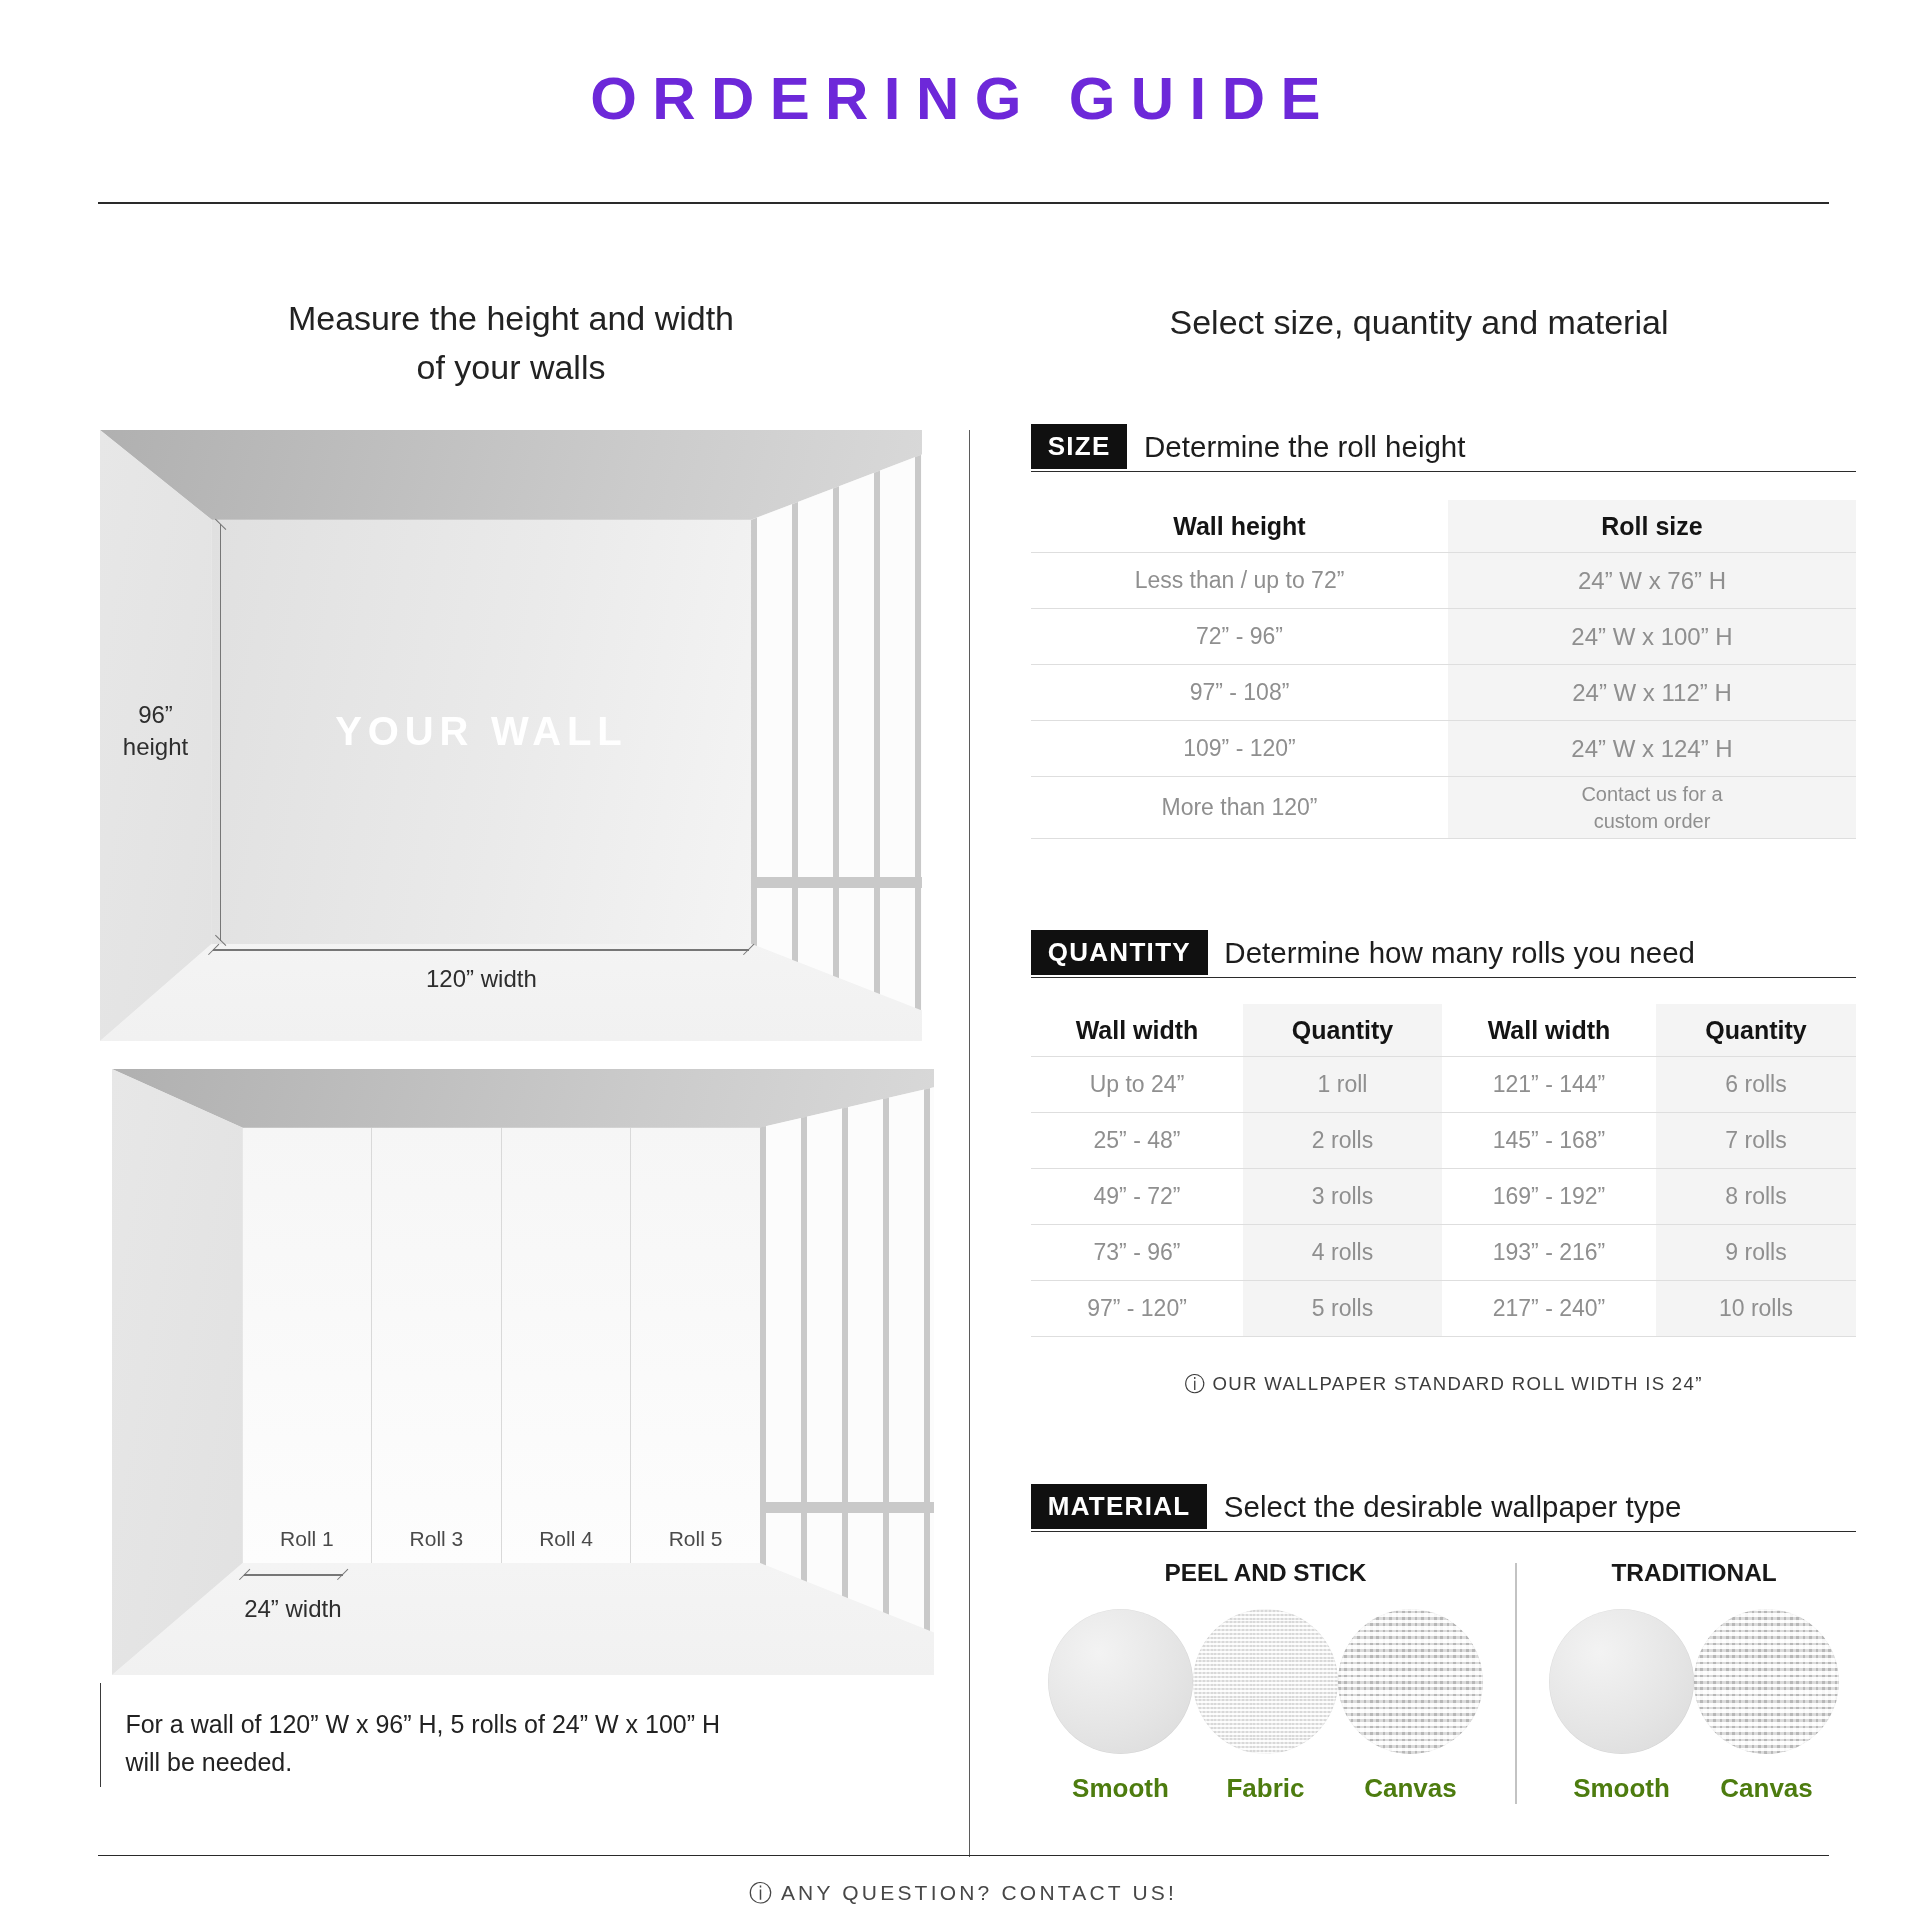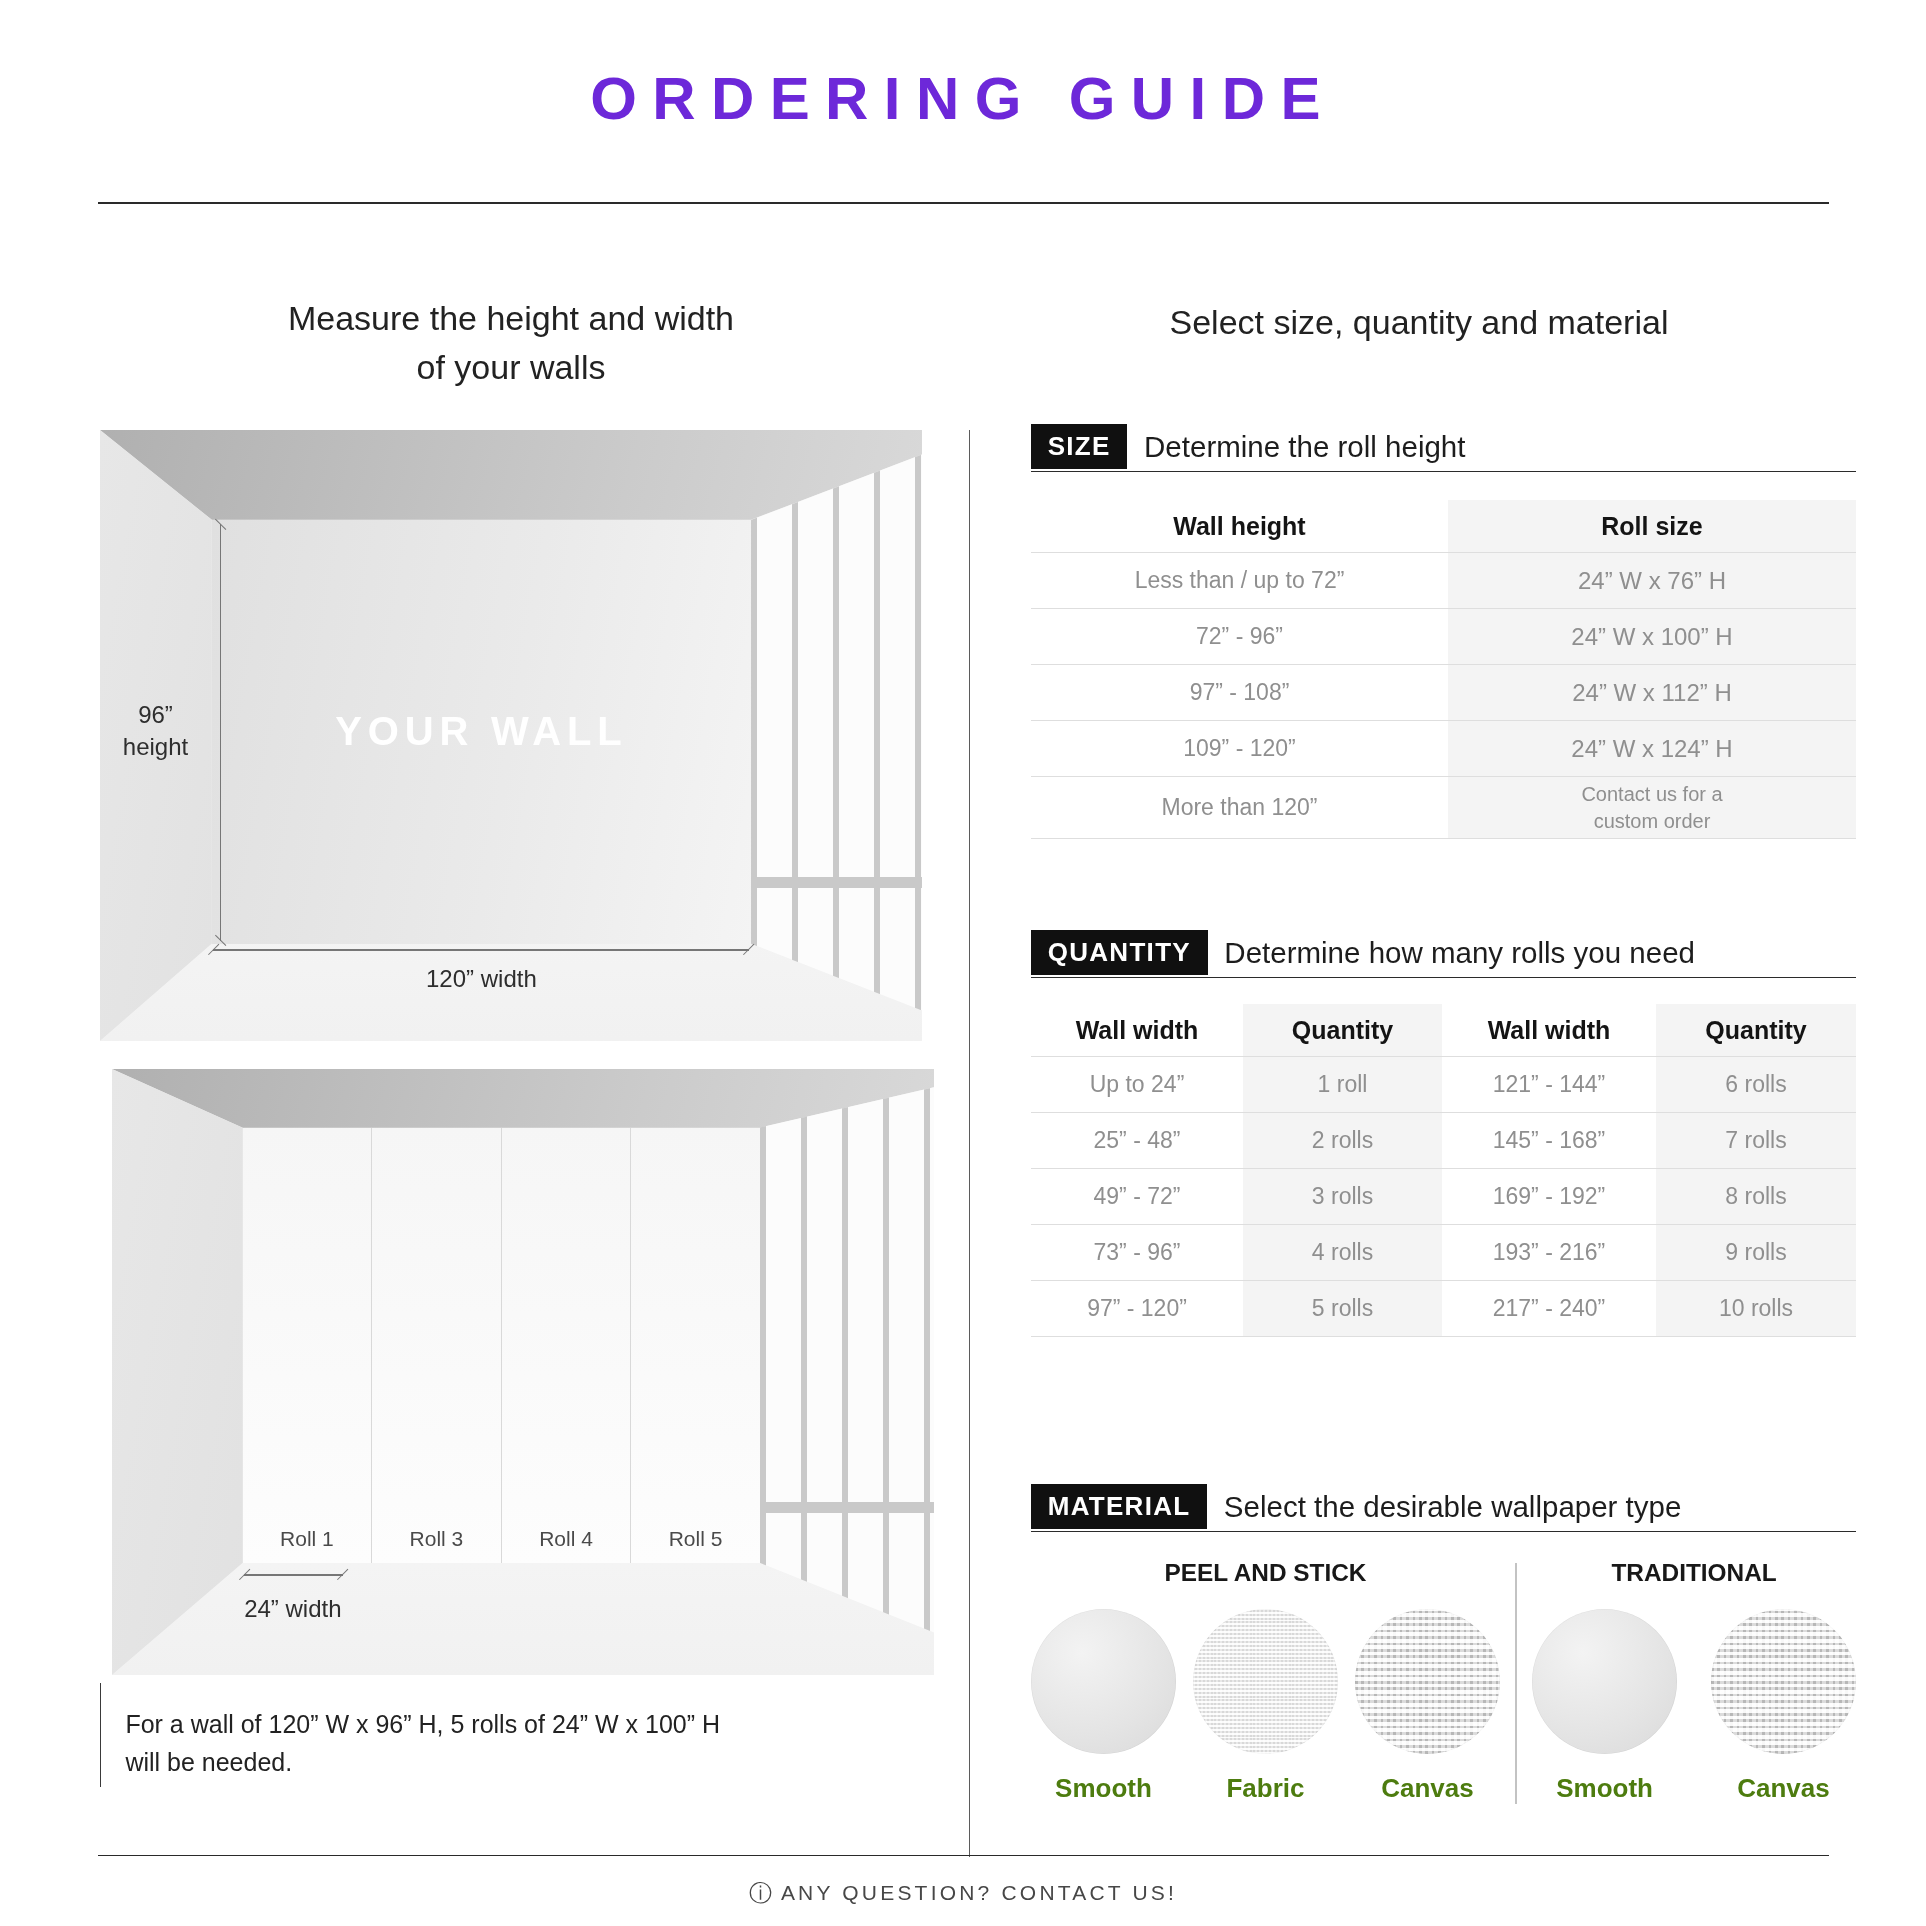--- a/index.html
+++ b/index.html
@@ -95,21 +95,21 @@
           border-bottom:1.3px solid #dedede; font-size:23px; color:#8f8f8f; min-height:56px; }
   .cell-head { font-weight:700; color:#141414; font-size:25px; min-height:53px; }
   .cell-gray { background:#f4f4f4; }
   .cell-roll { font-size:24px; }
   .cell-multiline { white-space:pre-line; font-size:20px; line-height:1.35; min-height:62px; }
 
   .roll-note { margin-top:33px; text-align:center; font-size:18.6px; letter-spacing:1.3px; color:#3c3c3c; font-weight:500; }
   .roll-note .info-glyph { font-size:20.5px; letter-spacing:0; margin-right:7.7px; vertical-align:-1.3px; }
 
   .material-body { margin-top:27px; display:flex; align-items:stretch; }
-  .mat-group { display:flex; flex-direction:column; }
+  .mat-group { display:flex; flex-direction:column;align-items:center; }
   .mat-group-1 { width:469px; }
   .mat-group-2 { flex:1; }
   .mat-group-label { text-align:center; font-size:24.4px; font-weight:700; color:#181818; margin-bottom:22px; }
   .mat-swatches { display:flex; justify-content:space-between; }
   .swatch { display:flex; flex-direction:column; align-items:center; }
   .swatch-circle { width:145px; height:145px; border-radius:50%; box-shadow:inset 0 0 0 0.6px rgba(0,0,0,0.05); }
   .swatch-label { margin-top:19px; font-size:26px; font-weight:700; color:#4d7c0f; }
   .mat-divider { width:1.3px; background:#c3c3c3; margin:3.9px 15.4px 0 15.4px; }
   .tex-smooth { background:radial-gradient(circle at 35% 30%, #f3f3f3, #e4e4e4 60%, #d9d9d9); }
   .tex-fabric { background-color:#ededed;
@@ -235,20 +235,23 @@
       <div class="cell">73” - 96”</div>
       <div class="cell cell-gray">4 rolls</div>
       <div class="cell">193” - 216”</div>
       <div class="cell cell-gray">9 rolls</div>
 
       <div class="cell">97” - 120”</div>
       <div class="cell cell-gray">5 rolls</div>
       <div class="cell">217” - 240”</div>
       <div class="cell cell-gray">10 rolls</div>
     </div>
+    <div class="roll-note">
+      <span class="info-glyph">ⓘ</span><span>OUR WALLPAPER STANDARD ROLL WIDTH IS 24”</span>
+    </div>
   </div>
 
   <div class="section section-material">
     <div class="section-header">
       <span class="badge">MATERIAL</span>
       <span class="section-sub">Select the desirable wallpaper type</span>
     </div>
     <div class="material-body">
       <div class="mat-group mat-group-1">
         <div class="mat-group-label">PEEL AND STICK</div>

